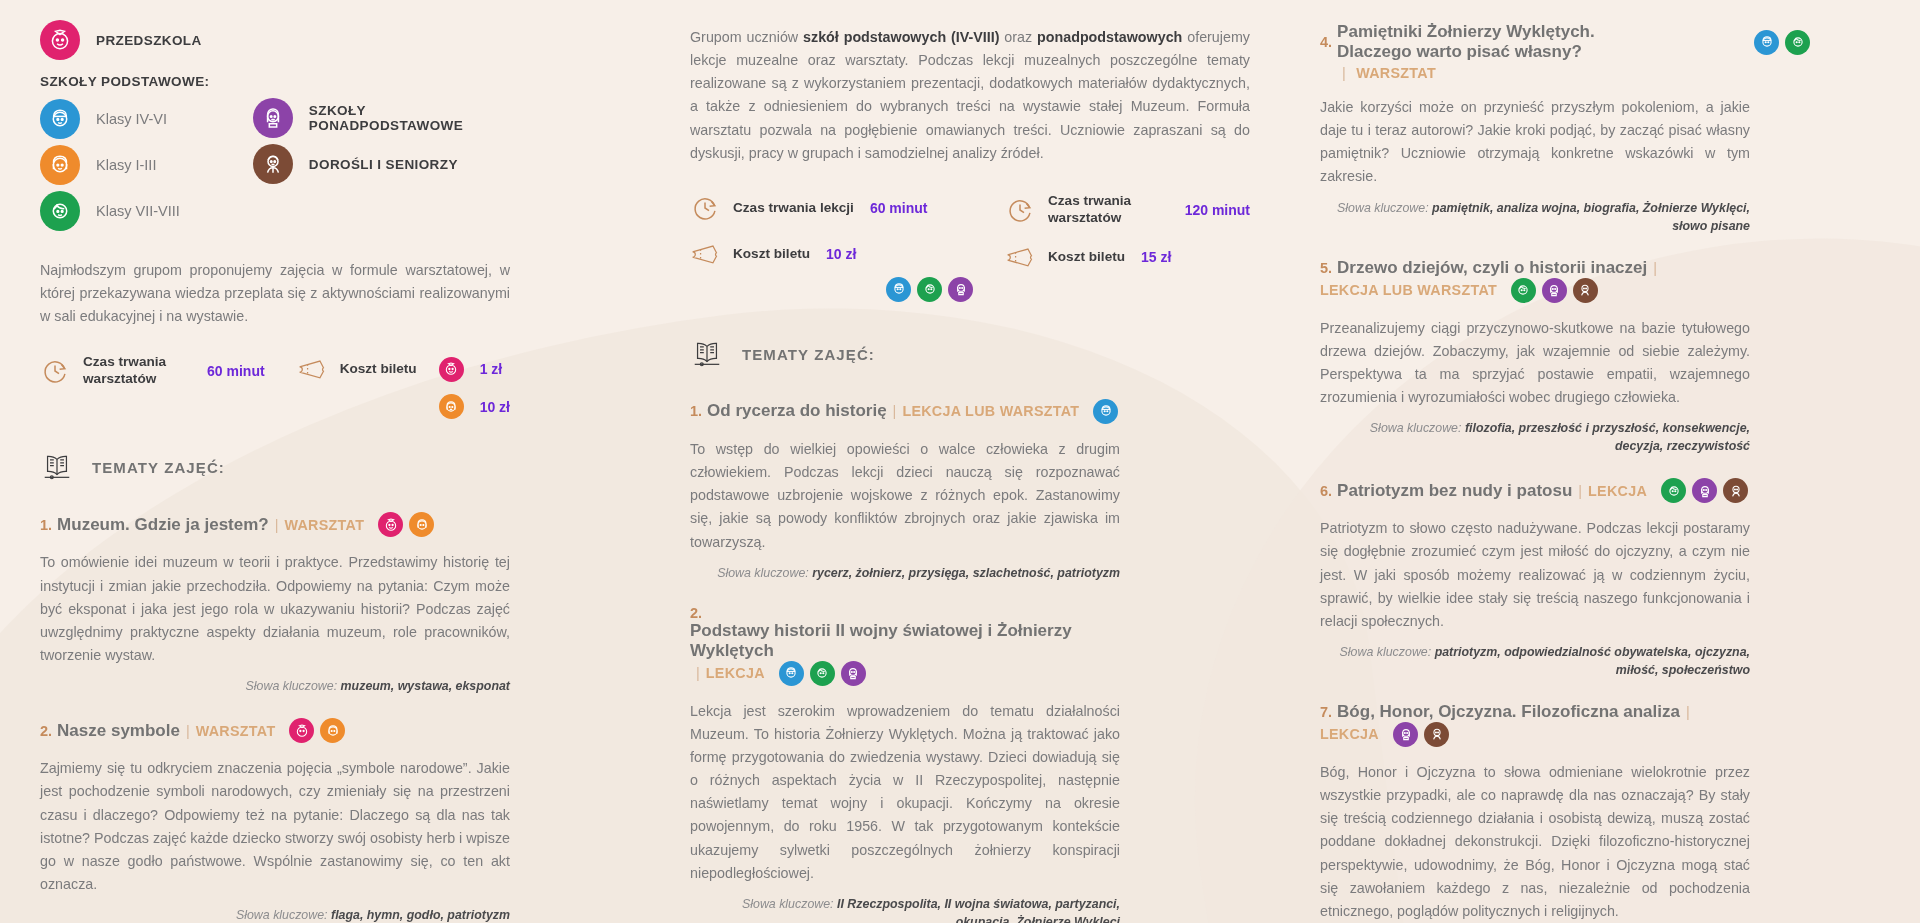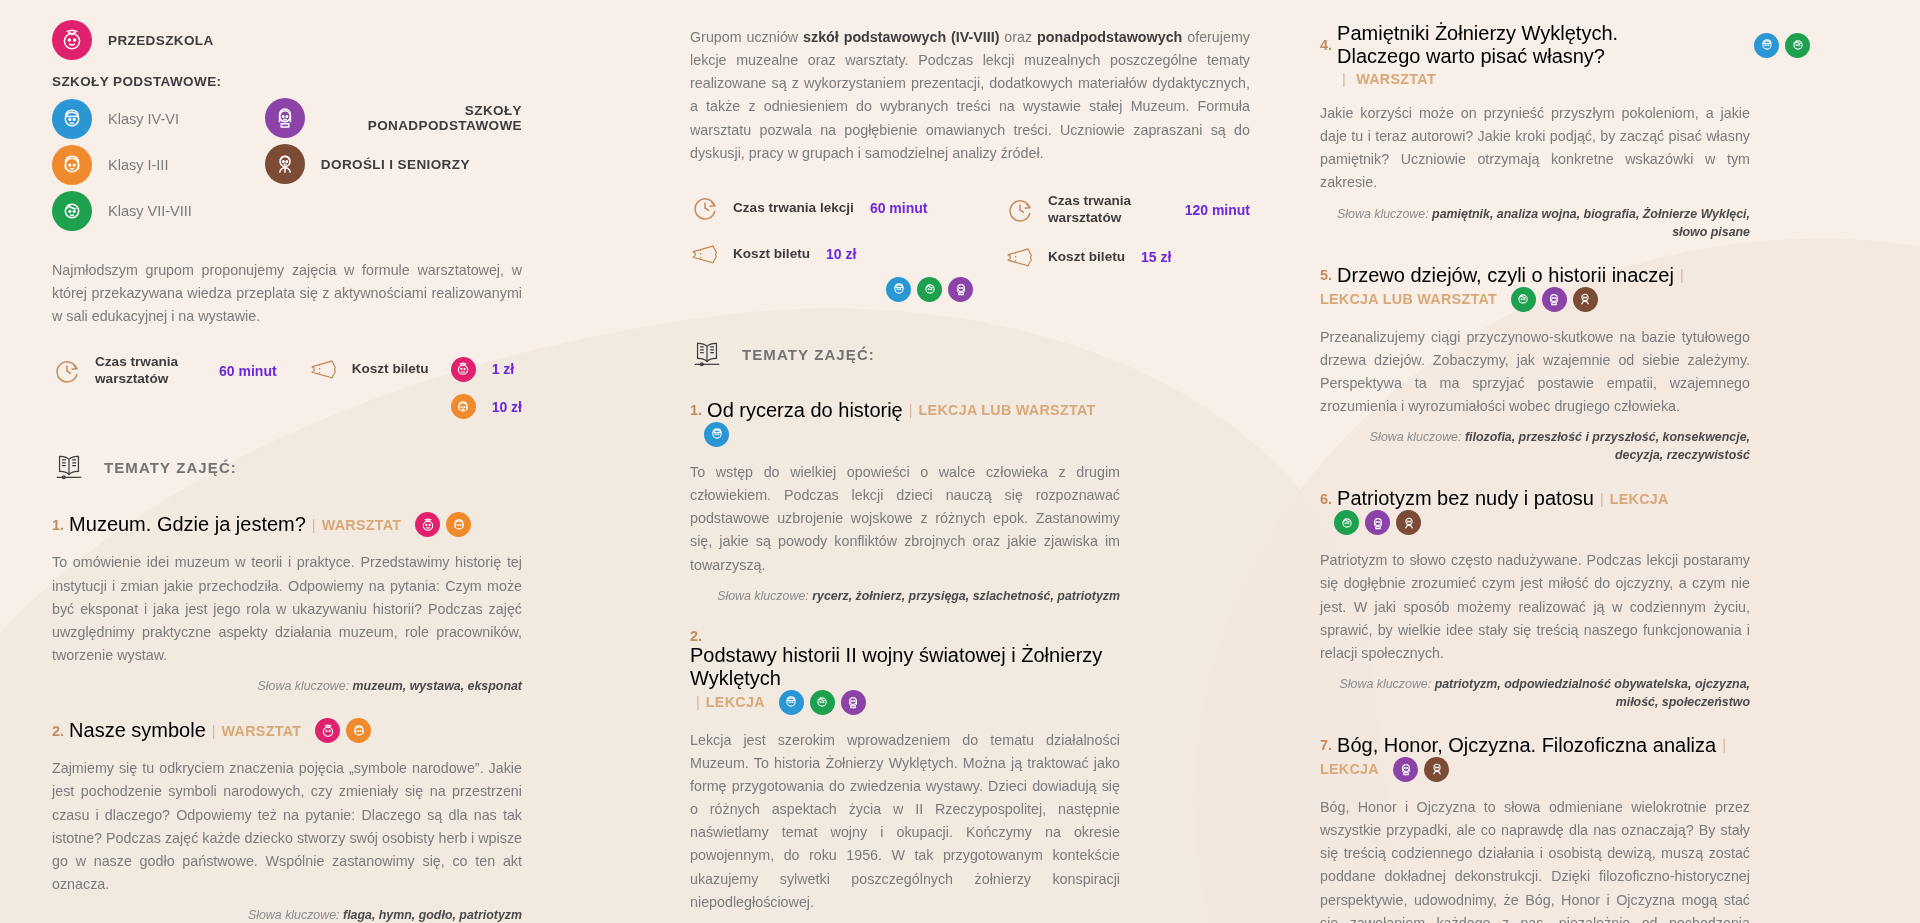--- a/index.html
+++ b/index.html
@@ -23,30 +23,30 @@
   .wave2{
     left:1180px;top:250px;width:1100px;height:900px;
     background:#f1e7de;
     border-radius:55% 45% 0 0 / 60% 40% 0 0;
     transform:rotate(-9deg);
     opacity:.8;
   }
   .page{position:relative;z-index:2;width:1920px;height:923px;}
 
   .col{position:absolute;top:0;height:923px;}
-  .col1{left:52px;width:470px;}
+  .col1{left:40px;width:470px;}
   .col2{left:690px;width:430px;}
   .col3{left:1320px;width:430px;}
 
   
   .legend{margin-top:20px;}
   .legend-row{display:flex;align-items:center;margin-bottom:6px;}
   .legend-two{display:flex;align-items:flex-start;}
   .legend-left{width:240px;}
-  .legend-right{width:290px;padding-top:78px;text-align:right;}
+  .legend-right{width:290px;padding-top:78px;}
 
   .aud{
     width:40px;height:40px;border-radius:50%;
     display:inline-flex;align-items:center;justify-content:center;
     flex:0 0 auto;
   }
   .aud svg{width:26px;height:26px;}
   .aud-sm{width:25px;height:25px;}
   .aud-sm svg{width:16px;height:16px;}
 
@@ -77,21 +77,21 @@
   .info-val{font-size:14px;color:#6d28d9;font-weight:bold;margin-left:16px;white-space:nowrap;}
 
   
   .tematy{display:flex;align-items:center;margin-top:14px;margin-bottom:26px;}
   .tematy svg{width:34px;height:34px;margin-right:18px;}
   .tematy span{font-size:15px;font-weight:bold;letter-spacing:1.1px;color:#737373;}
 
   .topic{margin-bottom:22px;}
   .topic-head{display:flex;align-items:center;flex-wrap:wrap;}
   .t-num{font-size:14.5px;font-weight:bold;color:#c58b5c;margin-right:5px;}
-  .t-title{font-size:20px;font-weight:normal;color:#000000;}
+  .t-title{font-size:17px;font-weight:bold;color:#737373;}
   .t-sep{font-size:14.5px;color:#d8b79a;margin:0 6px;}
   .t-kind{font-size:14.3px;font-weight:bold;color:#d9a878;letter-spacing:.3px;}
   .t-icons{display:flex;gap:6px;margin-left:14px;}
   .topic-body{
     font-size:14.3px;line-height:1.62;color:#7b7b7d;
     text-align:justify;margin-top:14px;
   }
   .topic-kw{
     font-size:12.4px;font-style:italic;color:#8c8c8e;
     text-align:right;margin-top:11px;line-height:1.45;

